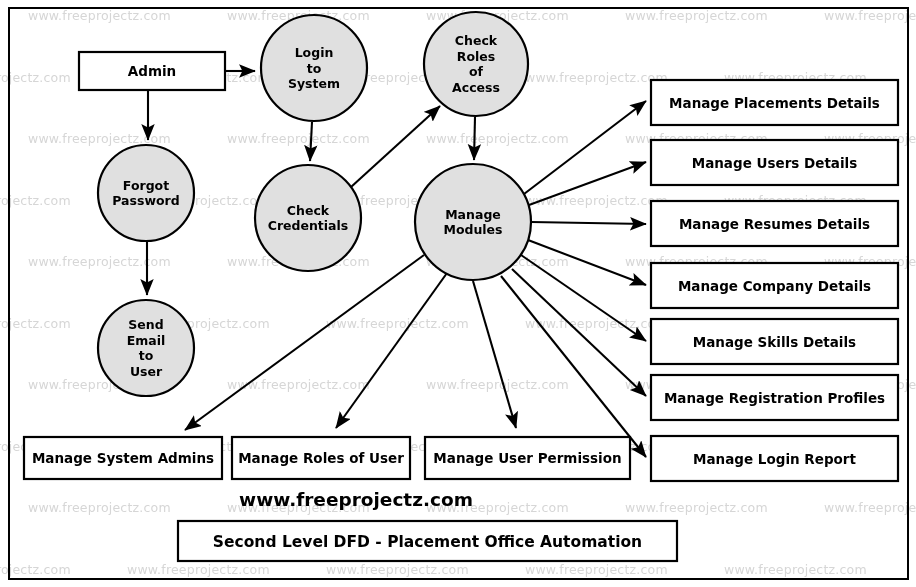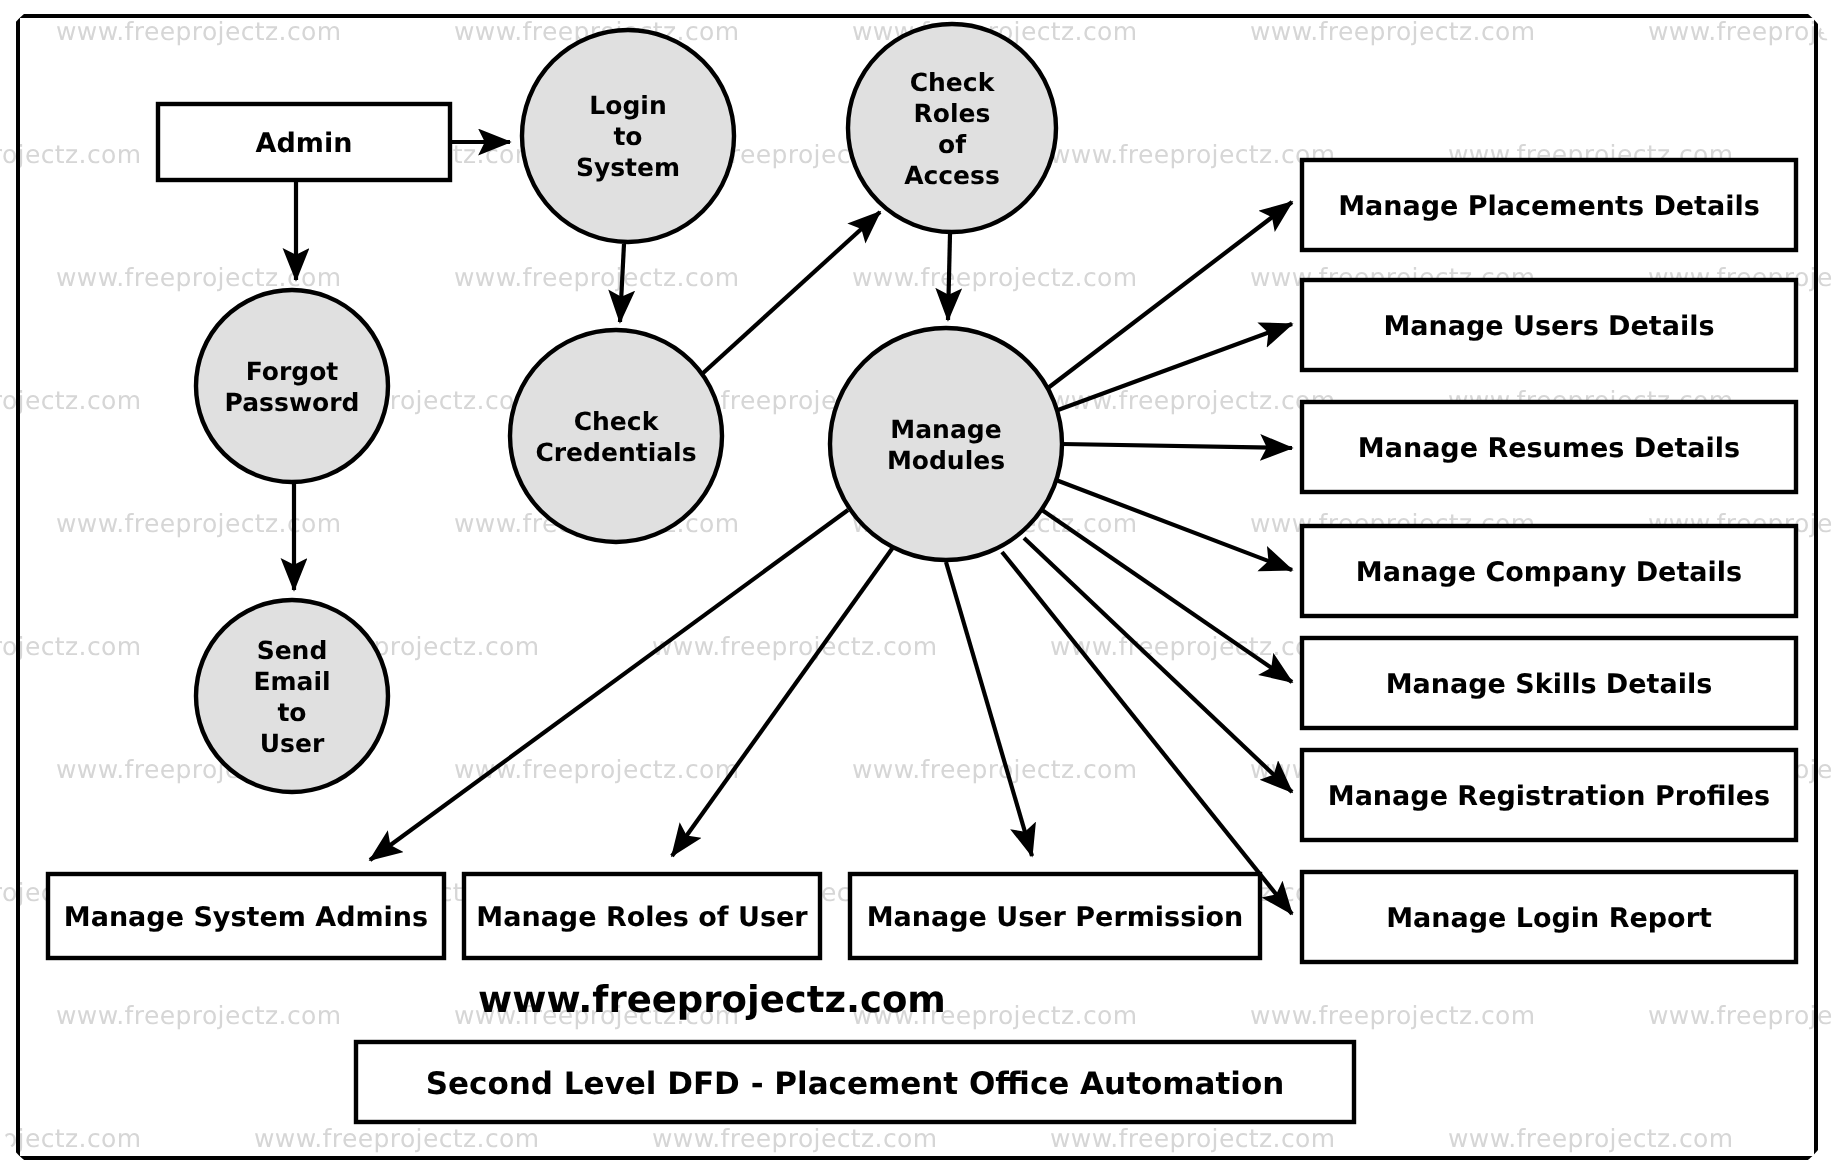--- a/index.html
+++ b/index.html
@@ -10,21 +10,20 @@
   }
   body {
     font-family: "DejaVu Sans", "Liberation Sans", sans-serif;
   }
   #canvas {
     position: relative;
     width: 916px;
     height: 587px;
     background: #ffffff;
     overflow: hidden;
-    border-radius: 32px;
   }
   #diagram-svg {
     position: absolute;
     left: 0;
     top: 0;
     width: 916px;
     height: 587px;
   }
   .wm-text {
     font-family: "DejaVu Sans", "Liberation Sans", sans-serif;

